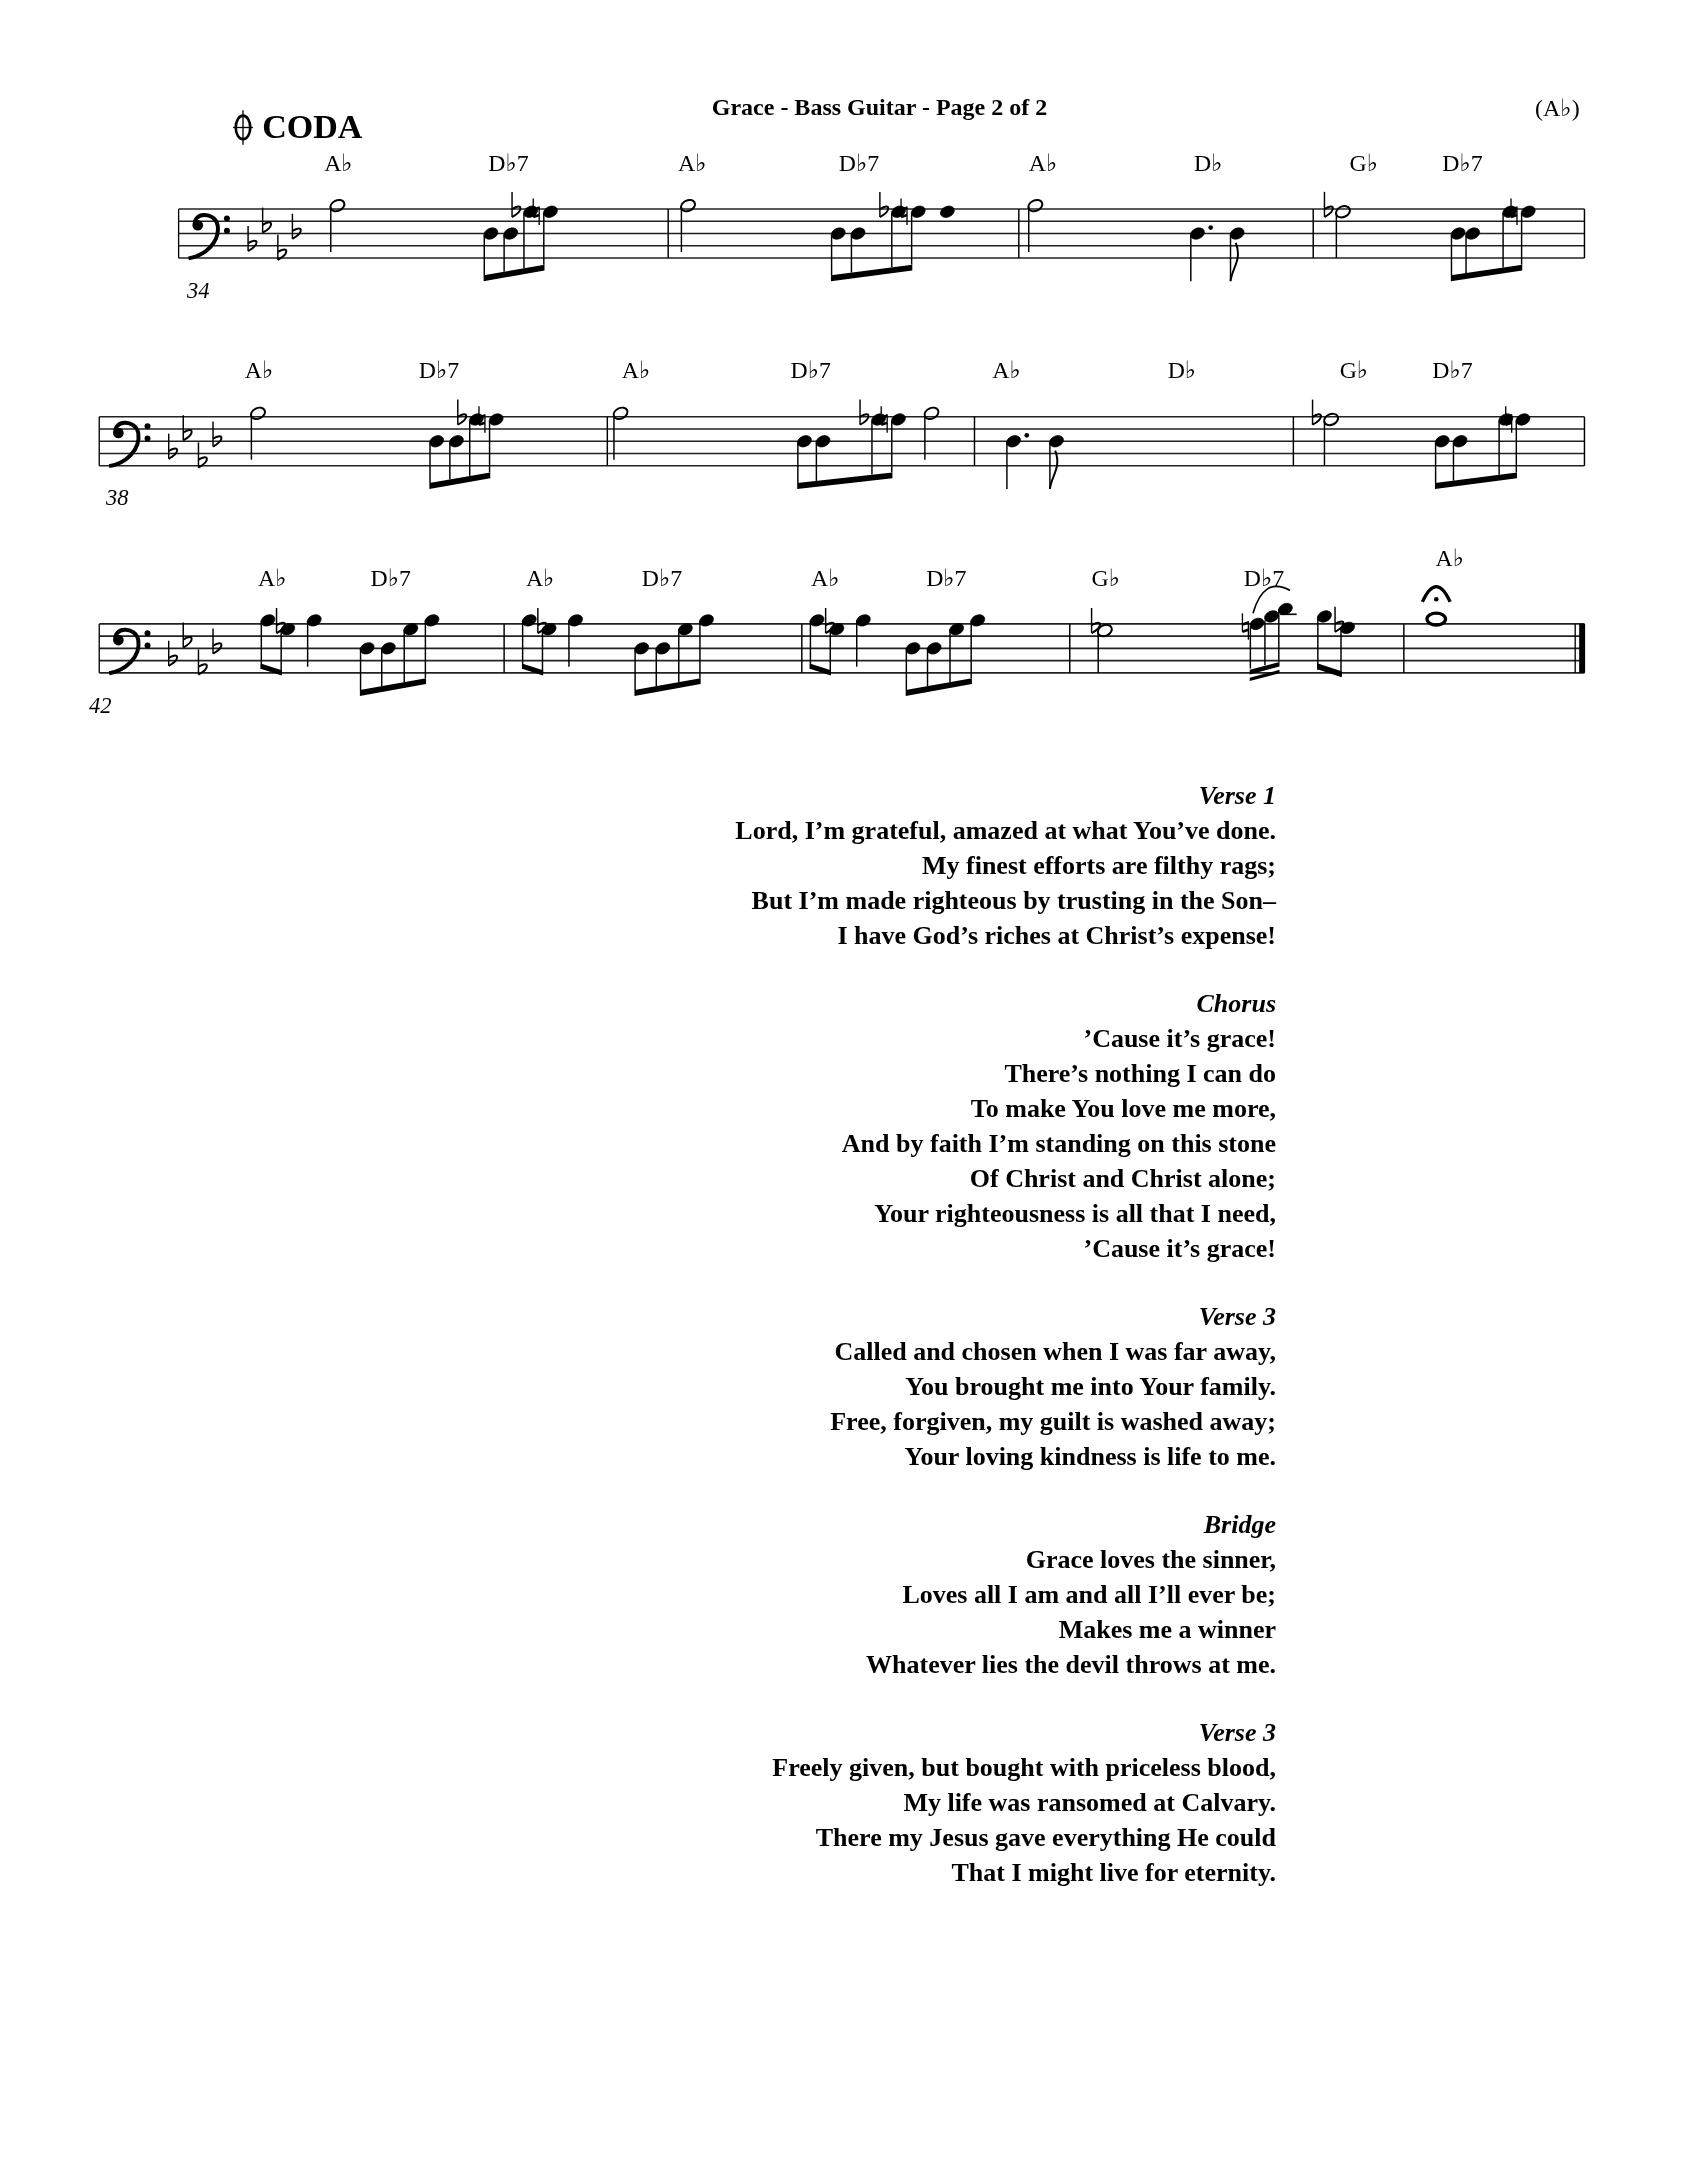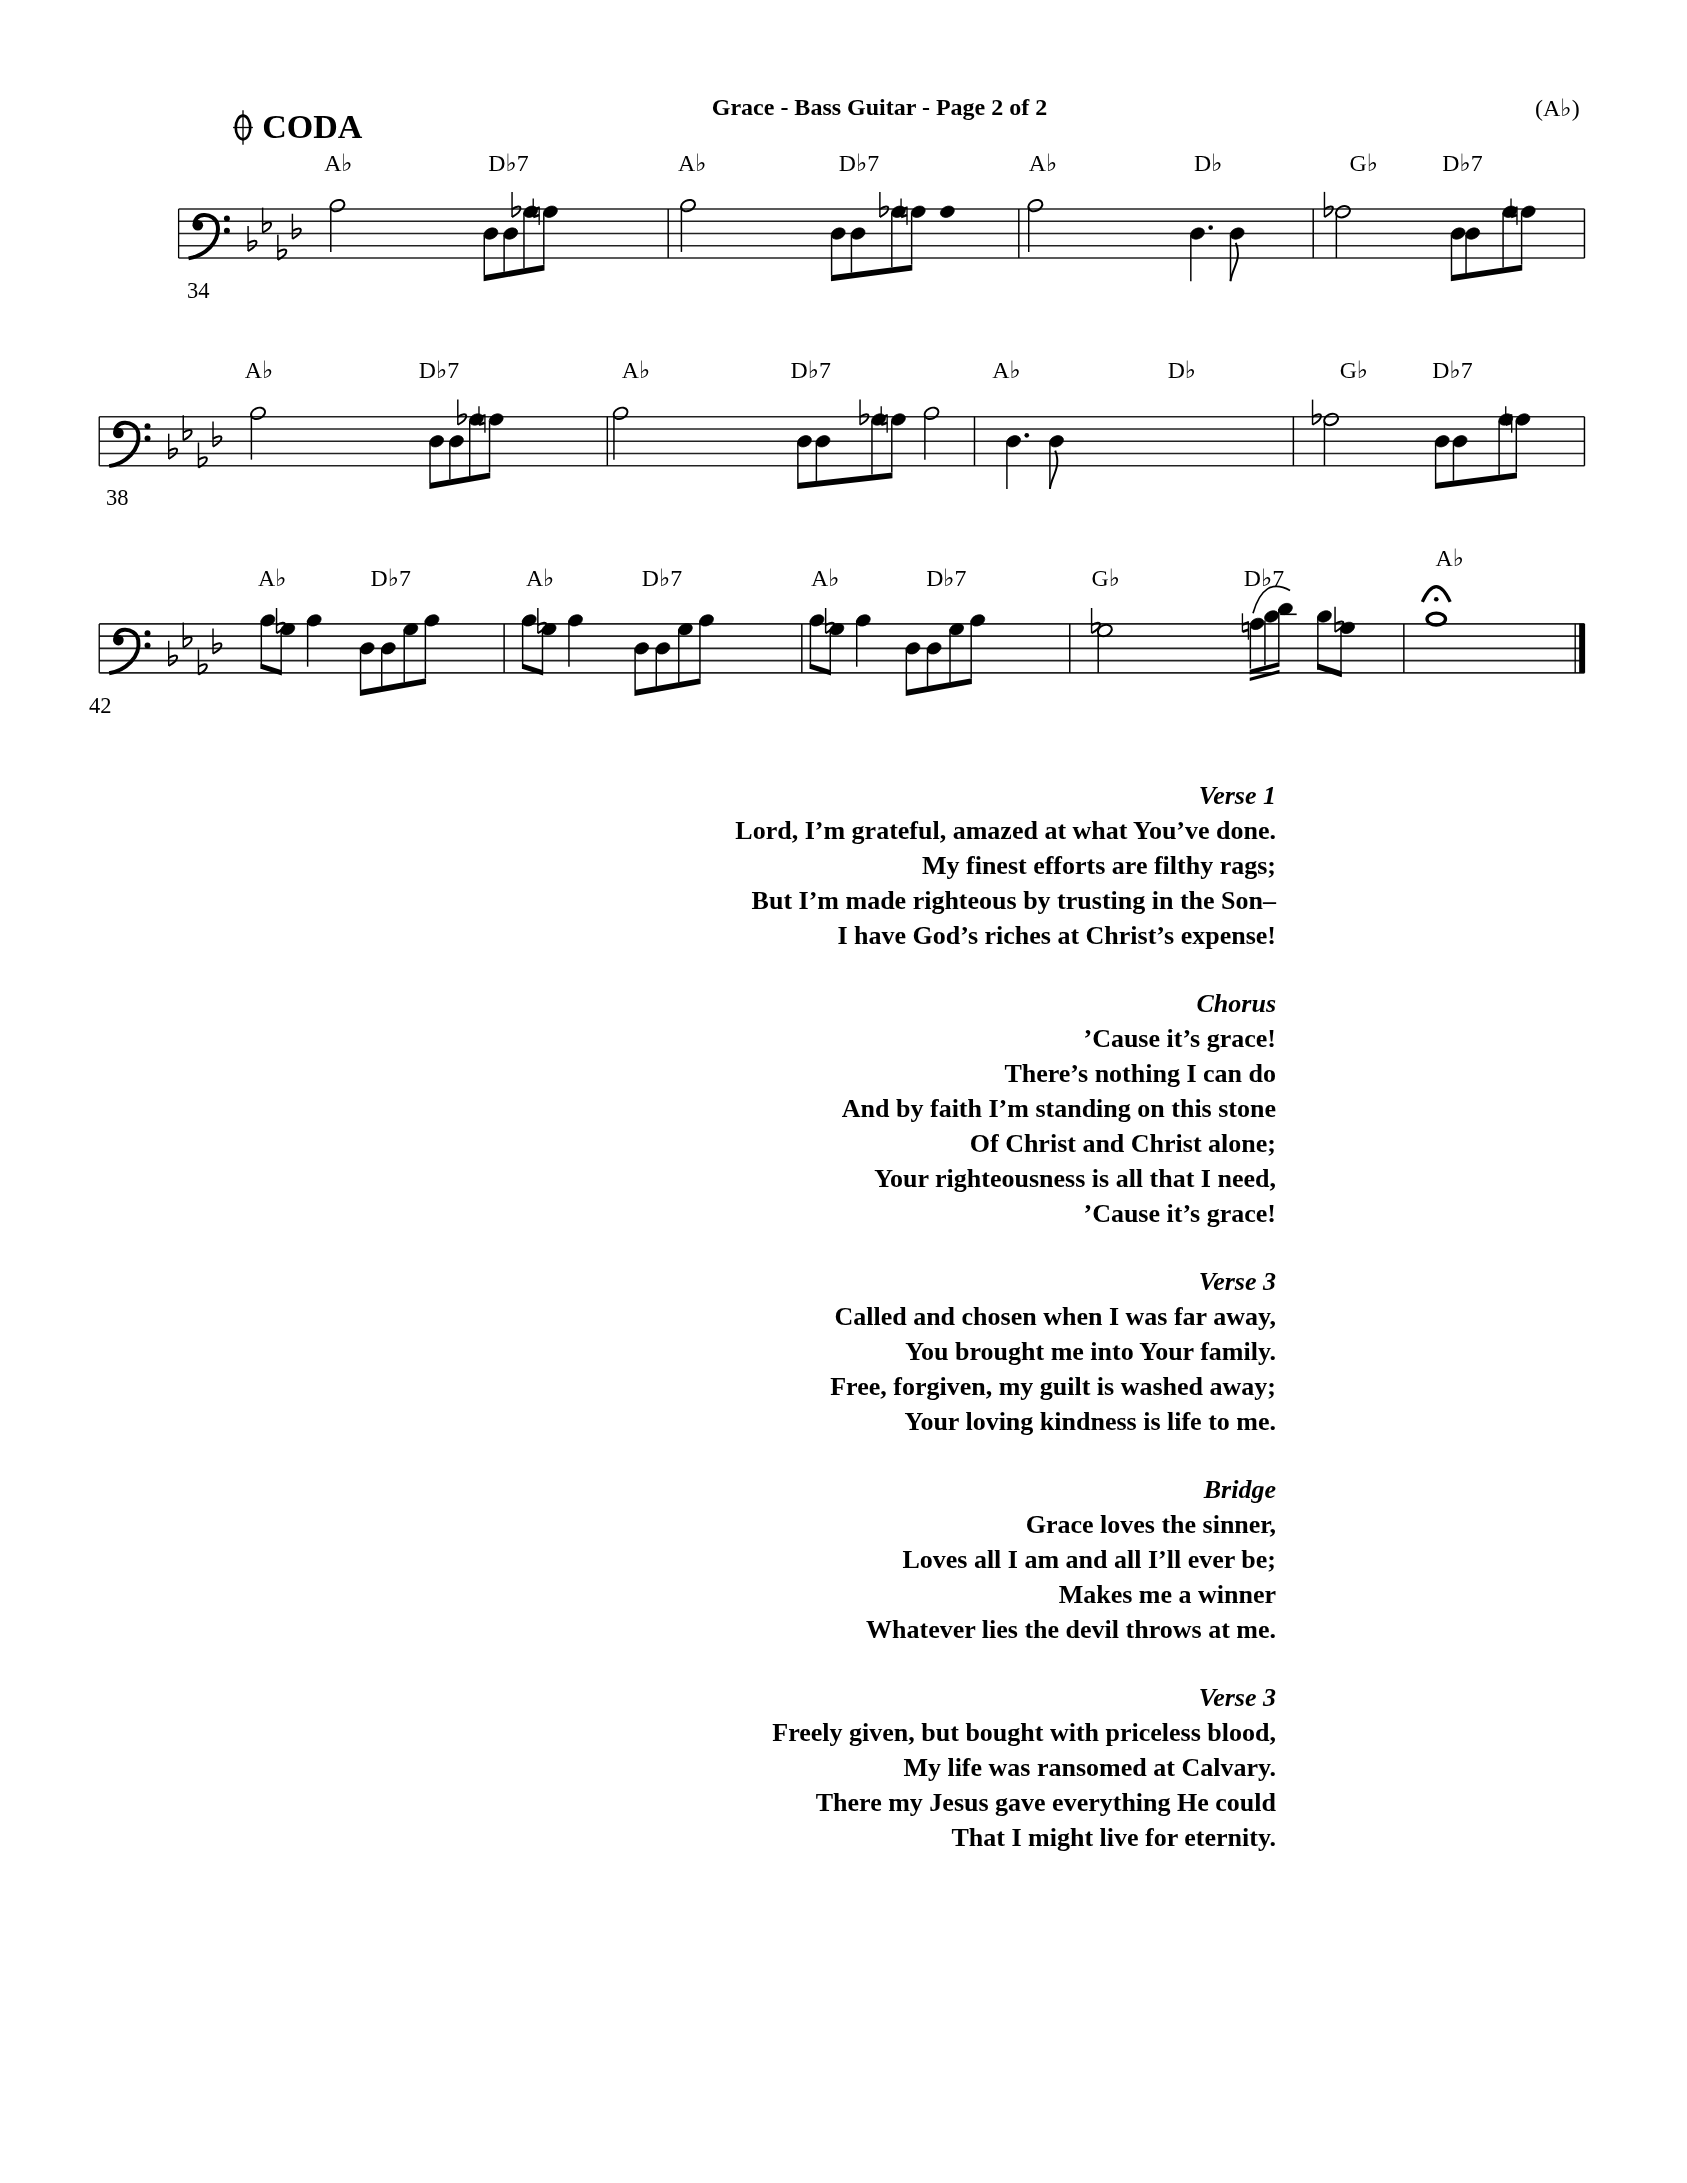--- a/index.html
+++ b/index.html
@@ -4,21 +4,21 @@
 <style>
   html, body { margin: 0; padding: 0; background: #ffffff; }
   body { width: 1687px; height: 2183px; position: relative; overflow: hidden;
          font-family: "Liberation Serif", "DejaVu Serif", serif; color: #000; }
   .header-title { position: absolute; top: 94px; left: 0; width: 1687px; text-align: center;
                   font-weight: bold; font-size: 24px; letter-spacing: 0px; padding-left: 36px; }
   .header-key { position: absolute; top: 94px; left: 1535px; font-size: 24px; }
   .coda { position: absolute; top: 108px; left: 233px; font-weight: bold; font-size: 34px; display: flex; align-items: center; gap: 9.3px; }
   .coda-sign { width: 20px; height: 37px; position: relative; }
   #score { position: absolute; left: 0; top: 0; }
-  .measure-num { position: absolute; font-size: 22.5px; }
+  .measure-num { position: absolute; font-style: italic; font-size: 22.5px; }
   .lyrics { position: absolute; left: 548px; top: 779px; width: 728px; text-align: right; }
   .section { margin-bottom: 34px; }
   .section-title { font-style: italic; font-weight: bold; font-size: 26px; line-height: 34px; height: 34px; }
   .line { font-weight: bold; font-size: 26px; line-height: 35px; height: 35px; white-space: nowrap; }
 </style>
 </head>
 <body>
 
 <div class="header-title">Grace -  Bass Guitar - Page 2 of 2</div>
 <div class="header-key">(A♭)</div>
@@ -448,20 +448,21 @@
     <div class="section-title">Verse 1</div>
     <div class="line">Lord, I’m grateful, amazed at what You’ve done.</div>
     <div class="line">My finest efforts are filthy rags;</div>
     <div class="line">But I’m made righteous by trusting in the Son–</div>
     <div class="line">I have God’s riches at Christ’s expense!</div>
   </div>
   <div class="section">
     <div class="section-title">Chorus</div>
     <div class="line">’Cause it’s grace!</div>
     <div class="line">There’s nothing I can do</div>
+    <div class="line">To make You love me more,</div>
     <div class="line">And by faith I’m standing on this stone</div>
     <div class="line">Of Christ and Christ alone;</div>
     <div class="line">Your righteousness is all that I need,</div>
     <div class="line">’Cause it’s grace!</div>
   </div>
   <div class="section">
     <div class="section-title">Verse 3</div>
     <div class="line">Called and chosen when I was far away,</div>
     <div class="line">You brought me into Your family.</div>
     <div class="line">Free, forgiven, my guilt is washed away;</div>

